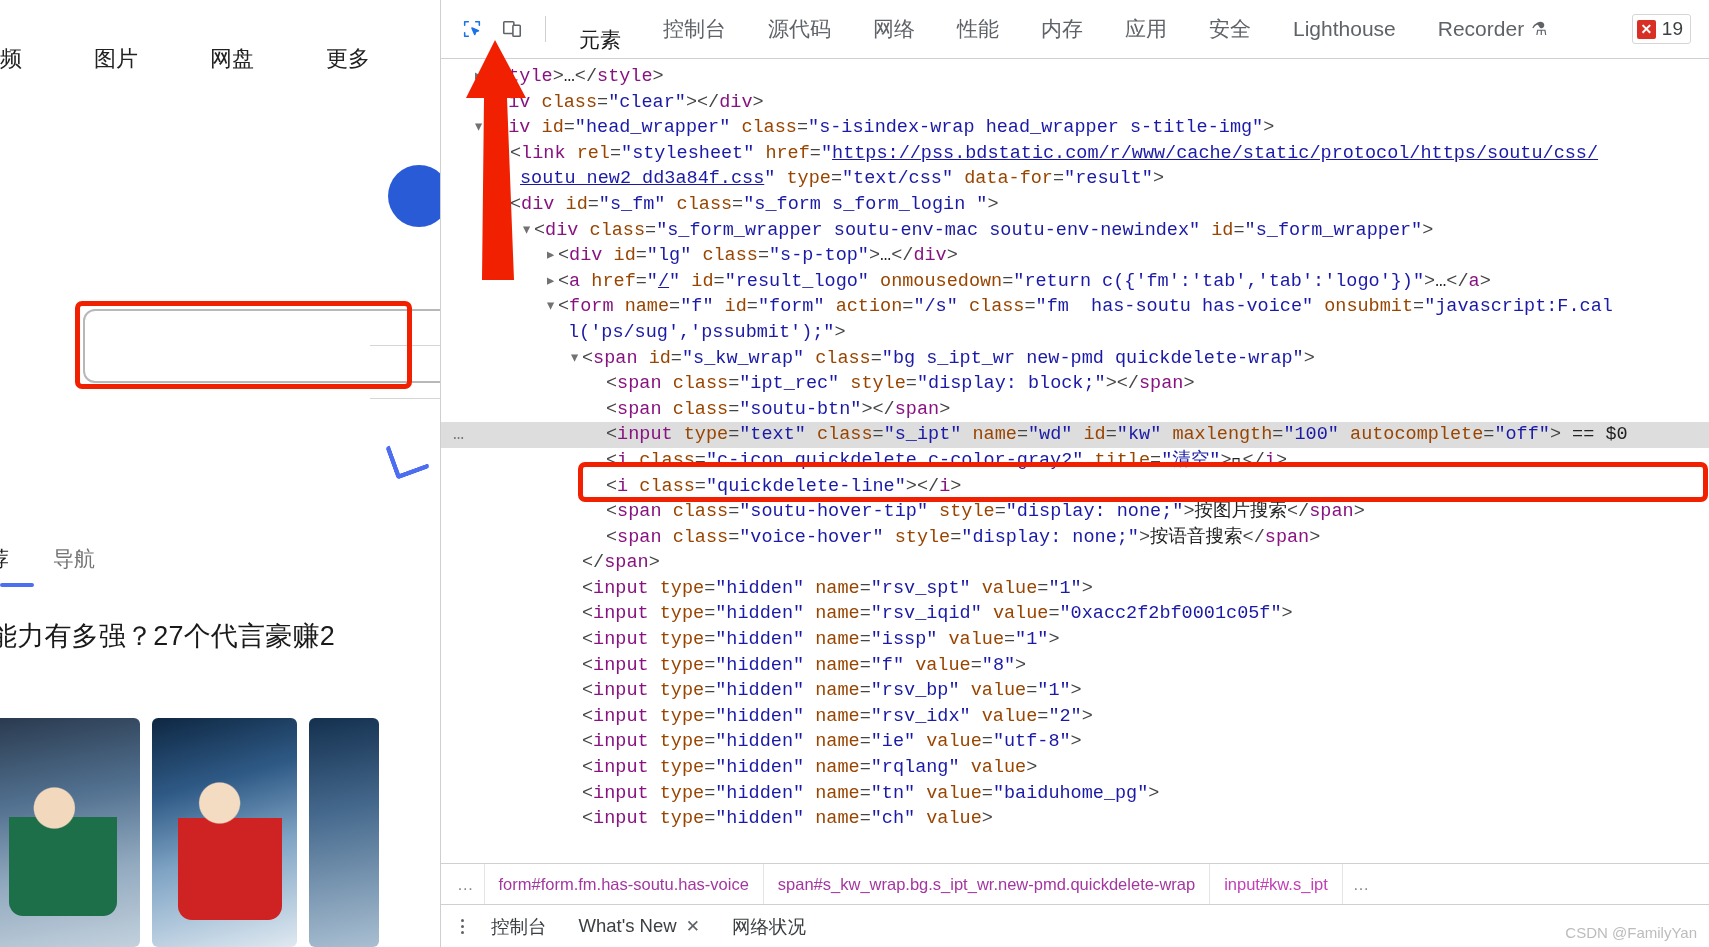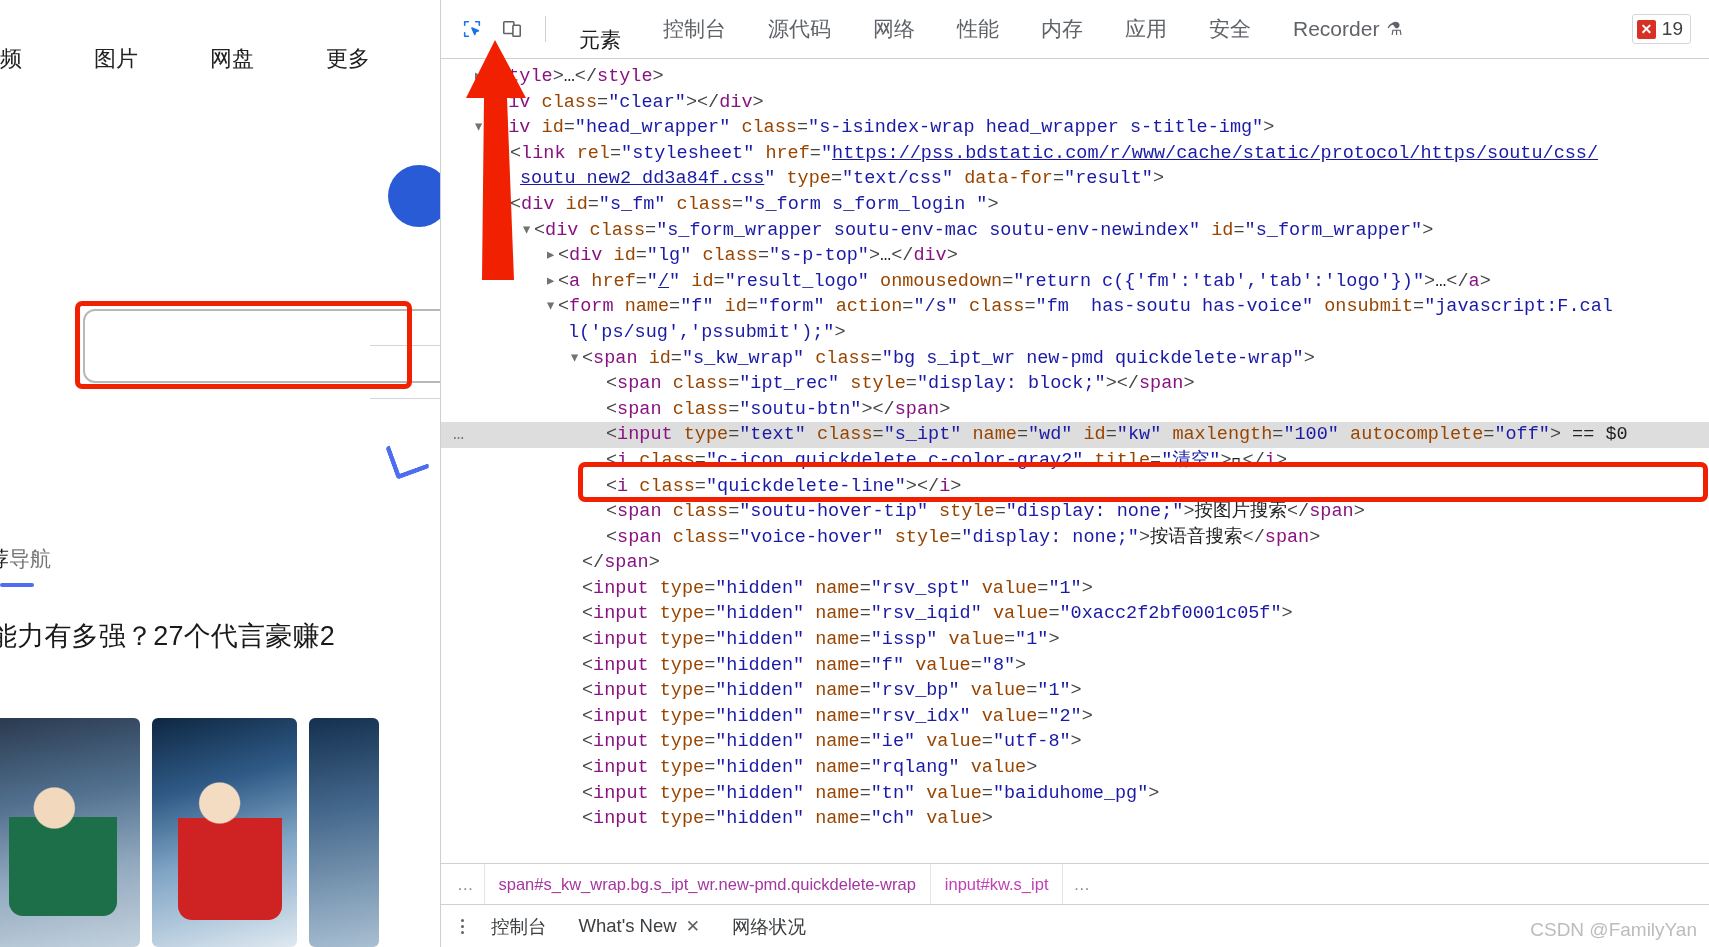--- a/index.html
+++ b/index.html
@@ -89,20 +89,21 @@
     box-sizing: border-box;
     pointer-events: none;
   }
 
   
   #page-tabs {
     position: absolute;
     left: 0; top: 545px;
     display: flex;
     align-items: center;
+    gap: 44px;
     font-size: 21px;
   }
   #page-tabs .ptab { color: #222; white-space: nowrap; }
   #page-tabs .ptab.muted { color: #757575; }
   #page-tabs .ptab:first-child { margin-left: -12px; position: relative; }
   #tab-underline {
     position: absolute;
     left: 0px; top: 583px;
     width: 34px; height: 4px;
     background: #4e6ef2;
@@ -360,21 +361,21 @@
     left: 460px; top: 40px;
     width: 70px; height: 240px;
     z-index: 20;
     pointer-events: none;
   }
 
   
   #watermark {
     position: absolute;
     right: 12px; bottom: 6px;
-    font-size: 19px;
+    font-size: 15px;
     color: #bcbcbc;
     font-family: "Liberation Sans", sans-serif;
     z-index: 30;
   }
 </style>
 </head>
 <body>
 
 <div id="page-pane">
 
@@ -442,20 +443,23 @@
           <span>性能</span>
         </div>
         <div class="dt-tab">
           <span>内存</span>
         </div>
         <div class="dt-tab">
           <span>应用</span>
         </div>
         <div class="dt-tab">
           <span>安全</span>
+        </div>
+        <div class="dt-tab">
+          <span>Lighthouse</span>
         </div>
         <div class="dt-tab">
           <span>Recorder</span>
           <span class="flask">⚗</span>
         </div>
       </div>
 
     <div id="dt-spacer"></div>
 
     <div id="error-badge">
@@ -493,20 +497,21 @@
       <div class="node" style="padding-left: 128px;"><span class="tw"> </span><span class="punct">&lt;</span><span class="tag">input</span><span class="txt"> </span><span class="attr">type</span><span class="eq">=</span><span class="val">"hidden"</span><span class="txt"> </span><span class="attr">name</span><span class="eq">=</span><span class="val">"rsv_bp"</span><span class="txt"> </span><span class="attr">value</span><span class="eq">=</span><span class="val">"1"</span><span class="punct">&gt;</span></div>
       <div class="node" style="padding-left: 128px;"><span class="tw"> </span><span class="punct">&lt;</span><span class="tag">input</span><span class="txt"> </span><span class="attr">type</span><span class="eq">=</span><span class="val">"hidden"</span><span class="txt"> </span><span class="attr">name</span><span class="eq">=</span><span class="val">"rsv_idx"</span><span class="txt"> </span><span class="attr">value</span><span class="eq">=</span><span class="val">"2"</span><span class="punct">&gt;</span></div>
       <div class="node" style="padding-left: 128px;"><span class="tw"> </span><span class="punct">&lt;</span><span class="tag">input</span><span class="txt"> </span><span class="attr">type</span><span class="eq">=</span><span class="val">"hidden"</span><span class="txt"> </span><span class="attr">name</span><span class="eq">=</span><span class="val">"ie"</span><span class="txt"> </span><span class="attr">value</span><span class="eq">=</span><span class="val">"utf-8"</span><span class="punct">&gt;</span></div>
       <div class="node" style="padding-left: 128px;"><span class="tw"> </span><span class="punct">&lt;</span><span class="tag">input</span><span class="txt"> </span><span class="attr">type</span><span class="eq">=</span><span class="val">"hidden"</span><span class="txt"> </span><span class="attr">name</span><span class="eq">=</span><span class="val">"rqlang"</span><span class="txt"> </span><span class="attr">value</span><span class="punct">&gt;</span></div>
       <div class="node" style="padding-left: 128px;"><span class="tw"> </span><span class="punct">&lt;</span><span class="tag">input</span><span class="txt"> </span><span class="attr">type</span><span class="eq">=</span><span class="val">"hidden"</span><span class="txt"> </span><span class="attr">name</span><span class="eq">=</span><span class="val">"tn"</span><span class="txt"> </span><span class="attr">value</span><span class="eq">=</span><span class="val">"baiduhome_pg"</span><span class="punct">&gt;</span></div>
       <div class="node" style="padding-left: 128px;"><span class="tw"> </span><span class="punct">&lt;</span><span class="tag">input</span><span class="txt"> </span><span class="attr">type</span><span class="eq">=</span><span class="val">"hidden"</span><span class="txt"> </span><span class="attr">name</span><span class="eq">=</span><span class="val">"ch"</span><span class="txt"> </span><span class="attr">value</span><span class="punct">&gt;</span></div>
     </div>
 
   <div id="breadcrumb">
       <div class="crumb dots">…</div>
+      <div class="crumb c-purple">form#form.fm.has-soutu.has-voice</div>
       <div class="crumb c-purple">span#s_kw_wrap.bg.s_ipt_wr.new-pmd.quickdelete-wrap</div>
       <div class="crumb c-pink">input#kw.s_ipt</div>
       <div class="crumb dots">…</div>
     </div>
 
   <div id="drawer">
     <div id="drawer-kebab">
       <i></i>
         <i></i>
         <i></i>

